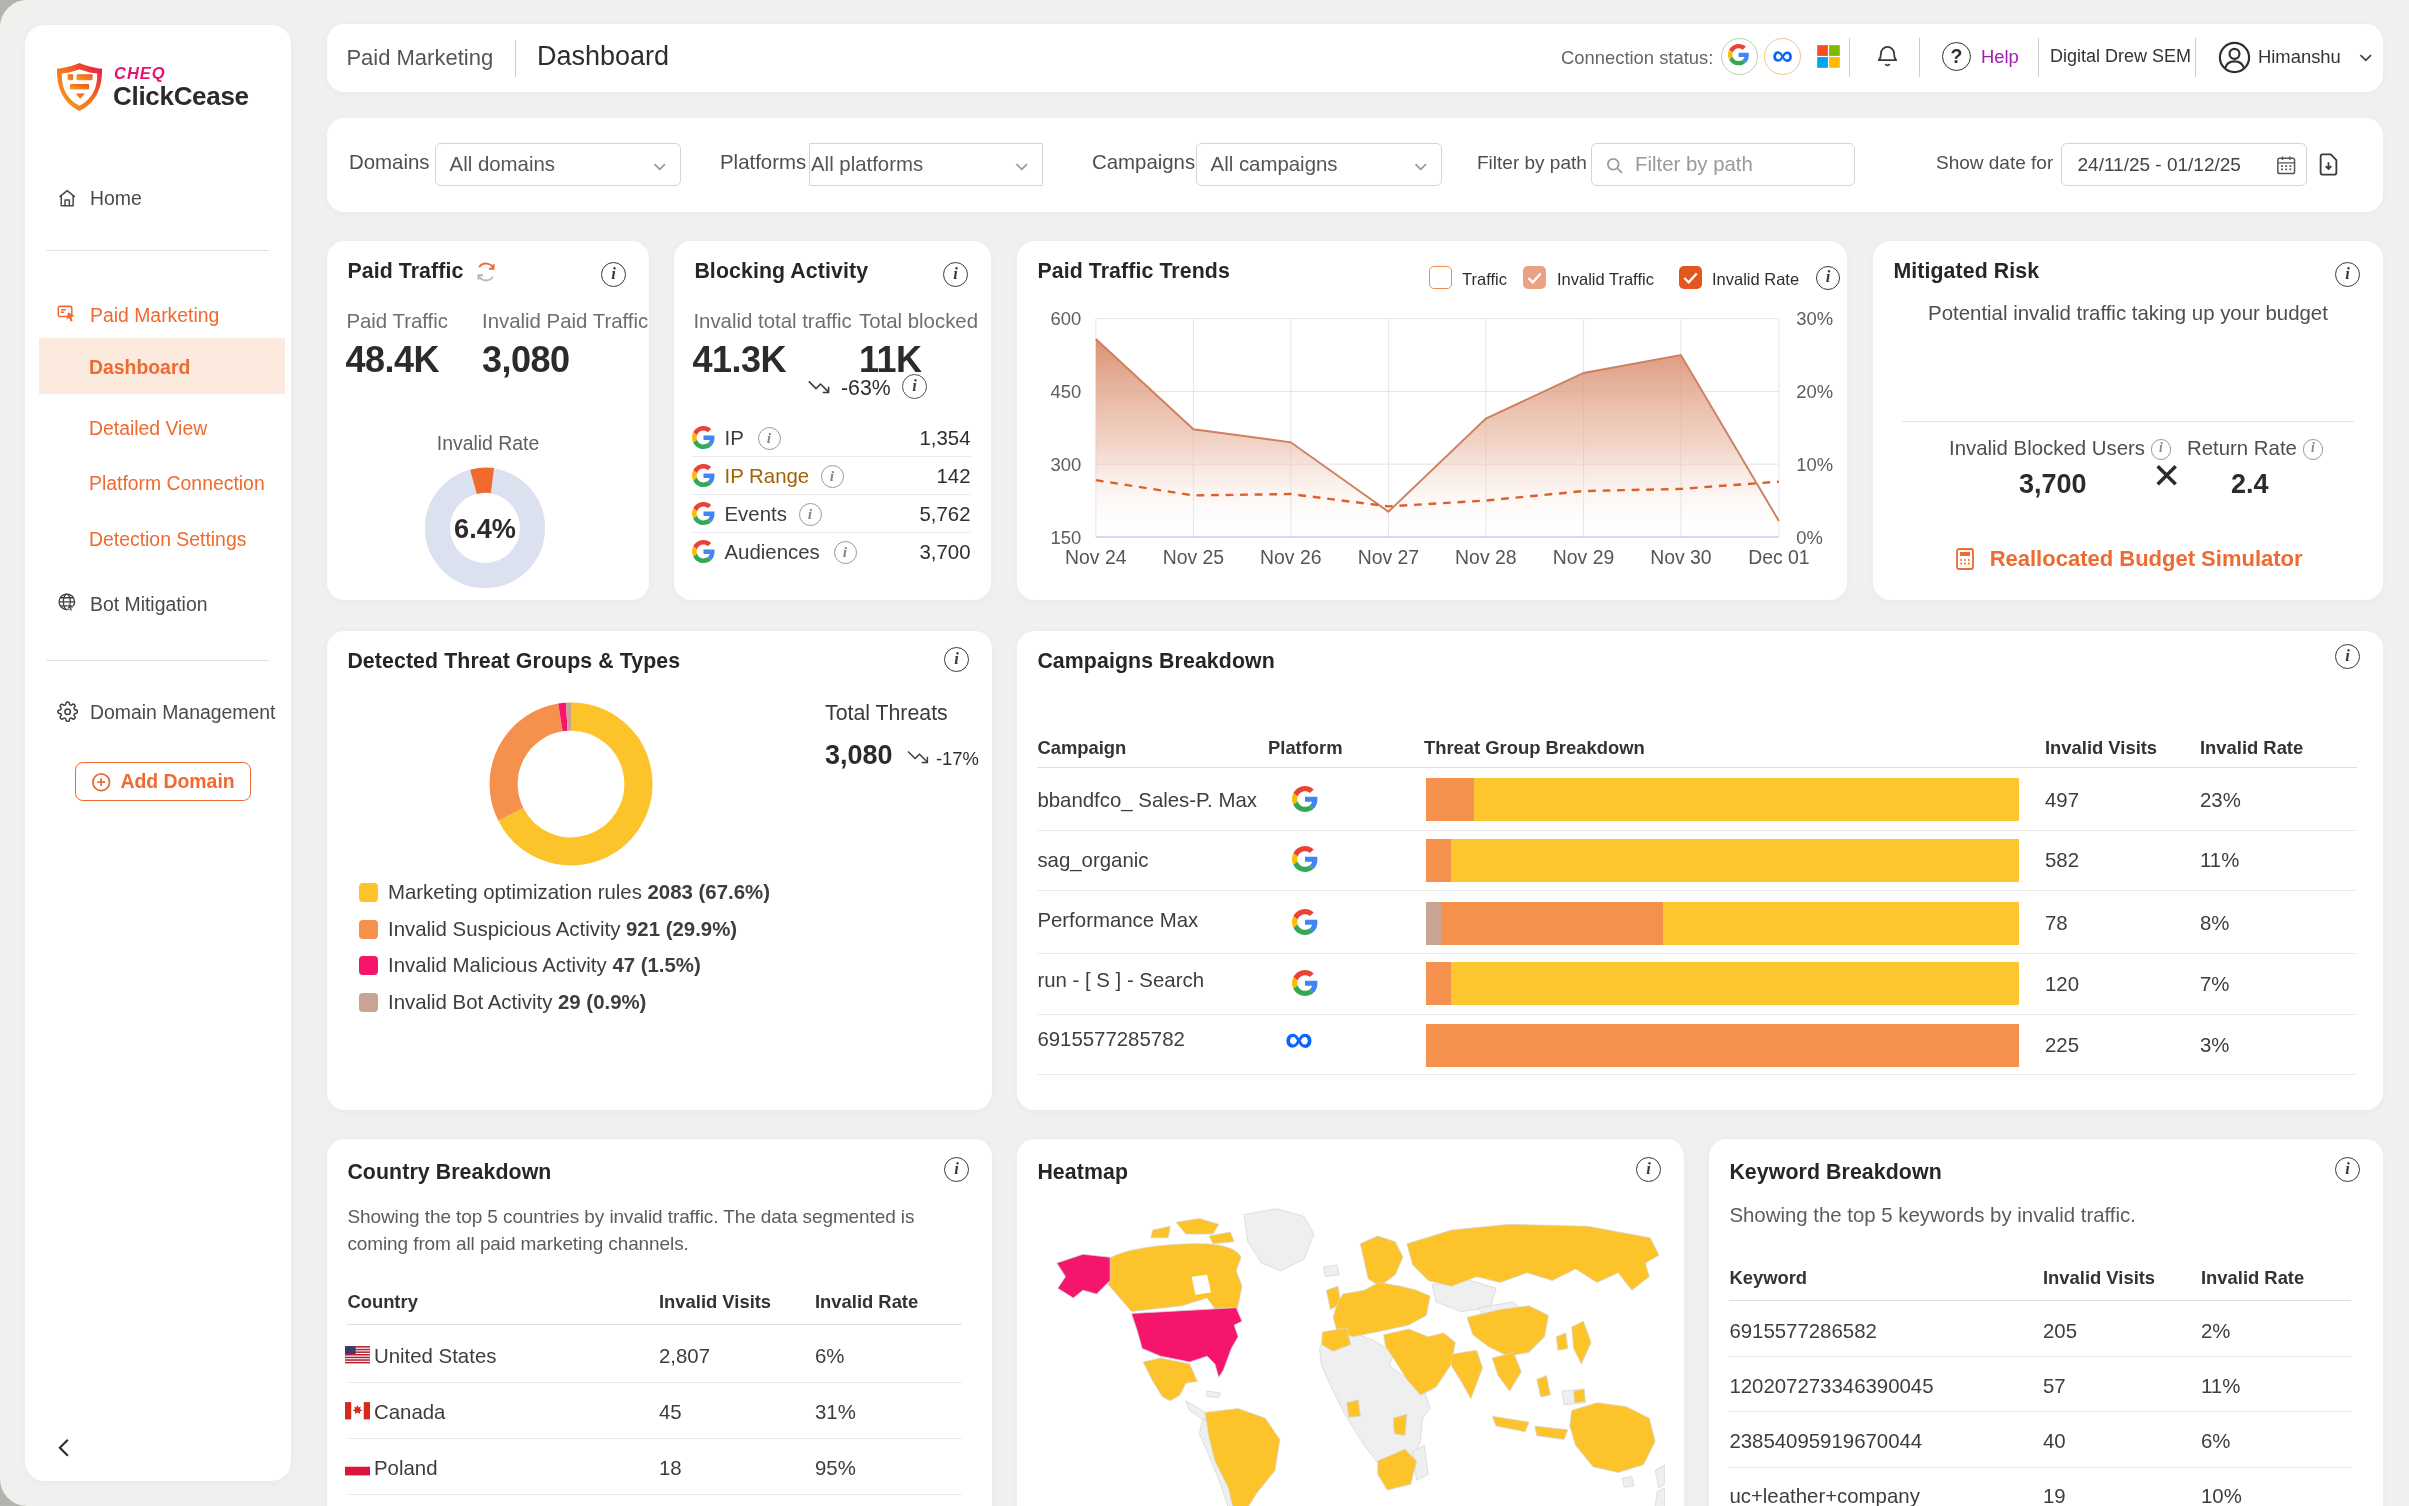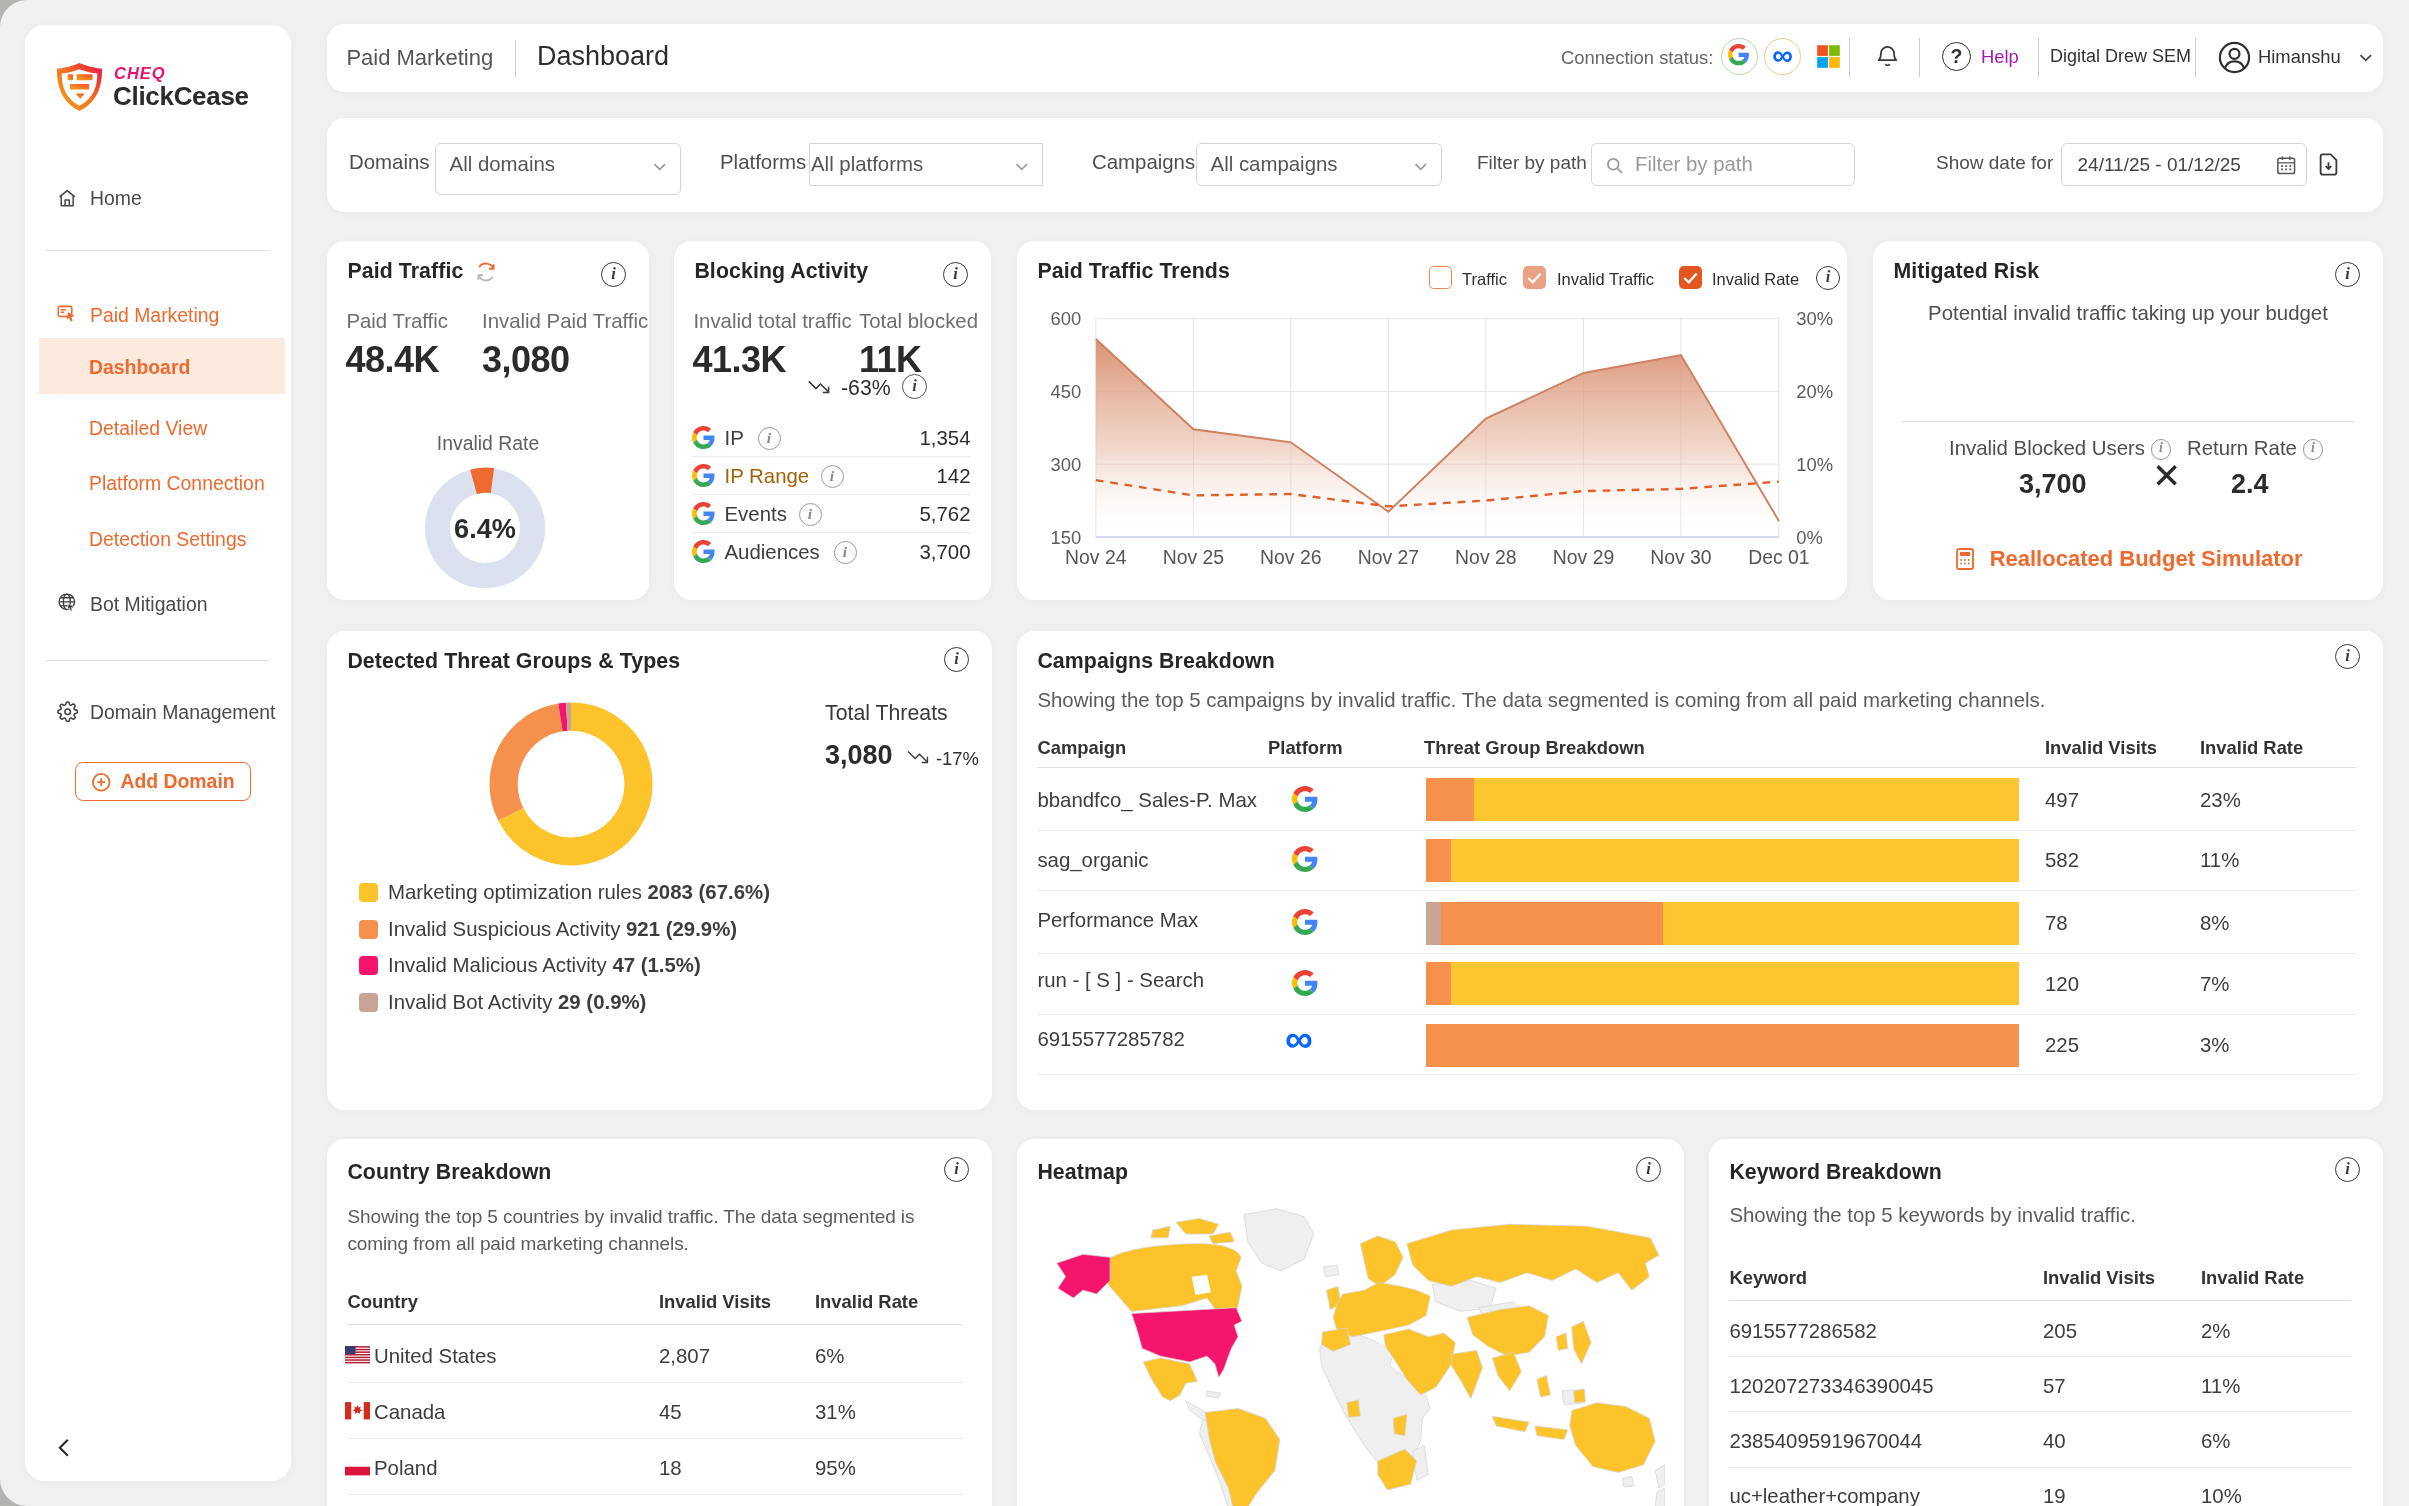--- a/index.html
+++ b/index.html
@@ -130,21 +130,21 @@
         <path d="M5.5 19.3c1-3 3.5-4.6 6.5-4.6s5.5 1.6 6.5 4.6"></path>
       </svg>
   <div class="ab" style="left:1931px;top:22px;font-size:18.4px;color:#333">Himanshu</div>
   <svg class="ab" style="left:2030px;top:25px" width="17.5" height="17.5" viewBox="0 0 20 20" fill="none" stroke="#444" stroke-width="2">
         <path d="M4 7l6 6 6-6"></path>
       </svg>
 </div>
 
 <div class="card" id="filterbar" style="left:327px;top:118px;width:2056px;height:94px">
   <div class="ab" style="left:22px;top:33px;font-size:20.4px;color:#4e4e4e">Domains</div>
-  <div class="ab" style="left:108px;top:25px;width:246px;height:52px;border:1px solid #d6d4d1;border-radius:5.8px;font-size:20.4px;color:#555;line-height:41px;padding-left:13.6px">All domains
+  <div class="ab" style="left:108px;top:25px;width:246px;height:43px;border:1px solid #d6d4d1;border-radius:5.8px;font-size:20.4px;color:#555;line-height:41px;padding-left:13.6px">All domains
     <svg style="position:absolute;right:11.6px;top:13.6px" width="17.5" height="17.5" viewBox="0 0 20 20" fill="none" stroke="#9a9a9a" stroke-width="2">
           <path d="M4 7l6 6 6-6"></path>
         </svg></div>
   <div class="ab" style="left:393px;top:33px;font-size:20.4px;color:#4e4e4e">Platforms</div>
   <div class="ab" style="left:482px;top:25px;width:234px;height:43px;border:1px solid #d6d4d1;border-radius:1px;font-size:20.4px;color:#555;line-height:41px;padding-left:1px">All platforms
     <svg style="position:absolute;right:11.6px;top:13.6px" width="17.5" height="17.5" viewBox="0 0 20 20" fill="none" stroke="#9a9a9a" stroke-width="2">
           <path d="M4 7l6 6 6-6"></path>
         </svg></div>
   <div class="ab" style="left:765px;top:33px;font-size:20.4px;color:#4e4e4e">Campaigns</div>
   <div class="ab" style="left:869px;top:25px;width:246px;height:43px;border:1px solid #d6d4d1;border-radius:5.8px;font-size:20.4px;color:#555;line-height:41px;padding-left:13.6px">All campaigns
@@ -354,21 +354,20 @@
   <div class="ab" style="left:61px;top:287px;font-size:20.4px;color:#3d3d3d">Invalid Suspicious Activity <b>921 (29.9%)</b></div>
   <div class="ab" style="left:32px;top:325px;width:19.4px;height:19.4px;border-radius:3.9px;background:#f5156c"></div>
   <div class="ab" style="left:61px;top:323px;font-size:20.4px;color:#3d3d3d">Invalid Malicious Activity <b>47 (1.5%)</b></div>
   <div class="ab" style="left:32px;top:362px;width:19.4px;height:19.4px;border-radius:3.9px;background:#c9a494"></div>
   <div class="ab" style="left:61px;top:360px;font-size:20.4px;color:#3d3d3d">Invalid Bot Activity <b>29 (0.9%)</b></div>
 </div>
 
 <div class="card" style="left:1017px;top:631px;width:1366px;height:479px">
   <div class="ab ttl" style="left:20.4px;top:18.4px">Campaigns Breakdown</div>
   <div class="info" style="right:23px;top:12.6px">i</div>
-  <div class="ab" style="left:20.4px;top:58px;font-size:20.4px;color:#5c5c5c">Showing the top 5 campaigns by invalid traffic. The data segmented is coming from all paid marketing channels.</div>
   <div class="ab thead" style="left:20.4px;top:106px">Campaign</div>
   <div class="ab thead" style="left:251px;top:106px">Platform</div>
   <div class="ab thead" style="left:407px;top:106px">Threat Group Breakdown</div>
   <div class="ab thead" style="left:1028px;top:106px">Invalid Visits</div>
   <div class="ab thead" style="left:1183px;top:106px">Invalid Rate</div>
   <div class="rline" style="left:20.4px;top:136px;width:1320px;background:#e0e0e0"></div>
 
   <div class="ab tcell" style="left:20.4px;top:158px">bbandfco_ Sales-P. Max</div>
   <svg class="ab" style="left:275px;top:155px" width="26" height="26" viewBox="0 0 48 48">
         <path fill="#EA4335" d="M24 9.5c3.54 0 6.71 1.22 9.21 3.6l6.85-6.85C35.9 2.38 30.47 0 24 0 14.62 0 6.51 5.38 2.56 13.22l7.98 6.19C12.43 13.72 17.74 9.5 24 9.5z"></path>

